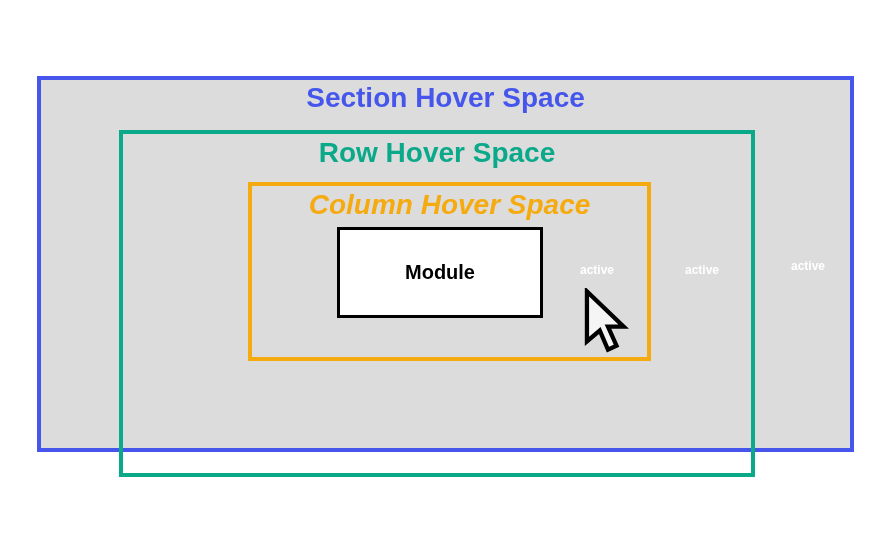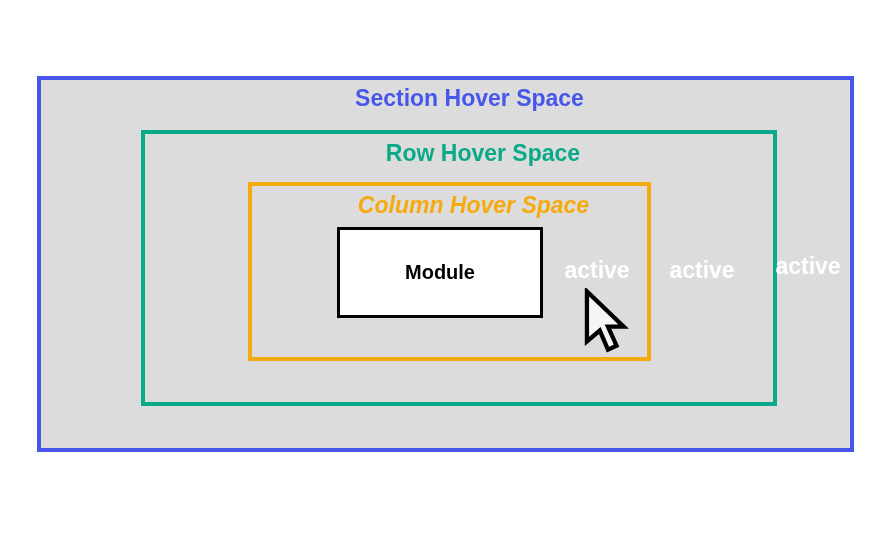--- a/index.html
+++ b/index.html
@@ -20,22 +20,22 @@
     position: absolute;
     box-sizing: border-box;
   }
   .section-box {
     left: 37px; top: 76px;
     width: 817px; height: 376px;
     background: #dcdcdc;
     border: 4px solid #4656ec;
   }
   .row-box {
-    left: 141px; top: 130px;
-    width: 636px; height: 276px;
+    left: 119px; top: 130px;
+    width: 636px; height: 347px;
     border: 4px solid #0aa98a;
   }
   .column-box {
     left: 248px; top: 182px;
     width: 403px; height: 179px;
     border: 4px solid #f5ab10;
     font-style: italic;
   }
   .module-box {
     left: 337px; top: 227px;
@@ -45,37 +45,36 @@
     display: flex;
     flex-direction: column;
     align-items: center;
     justify-content: center;
   }
   .ring-label {
     position: absolute;
     left: 0; top: 8px;
     width: 100%;
     text-align: center;
-    font-size: 23px;
+    font-size: 28px;
     line-height: 20px;
-    padding-left: 24px;
   }
   .section-label { color: #4656ec; }
   .row-label     { color: #0aa98a; top: 9px; }
   .column-label  { color: #f5ab10; top: 9px; }
   .module-line {
     font-size: 20px;
     line-height: 25px;
     color: #000000;
     text-align: center;
   }
   .active-label {
     position: absolute;
     transform: translateX(-50%);
-    font-size: 23px;
+    font-size: 12px;
     line-height: 18px;
     color: #ffffff;
     white-space: nowrap;
   }
   .active-1 { left: 597px; top: 261px; }
   .active-2 { left: 702px; top: 261px; }
   .active-3 { left: 808px; top: 257px; }
   .cursor-icon {
     position: absolute;
     left: 583px; top: 288px;

